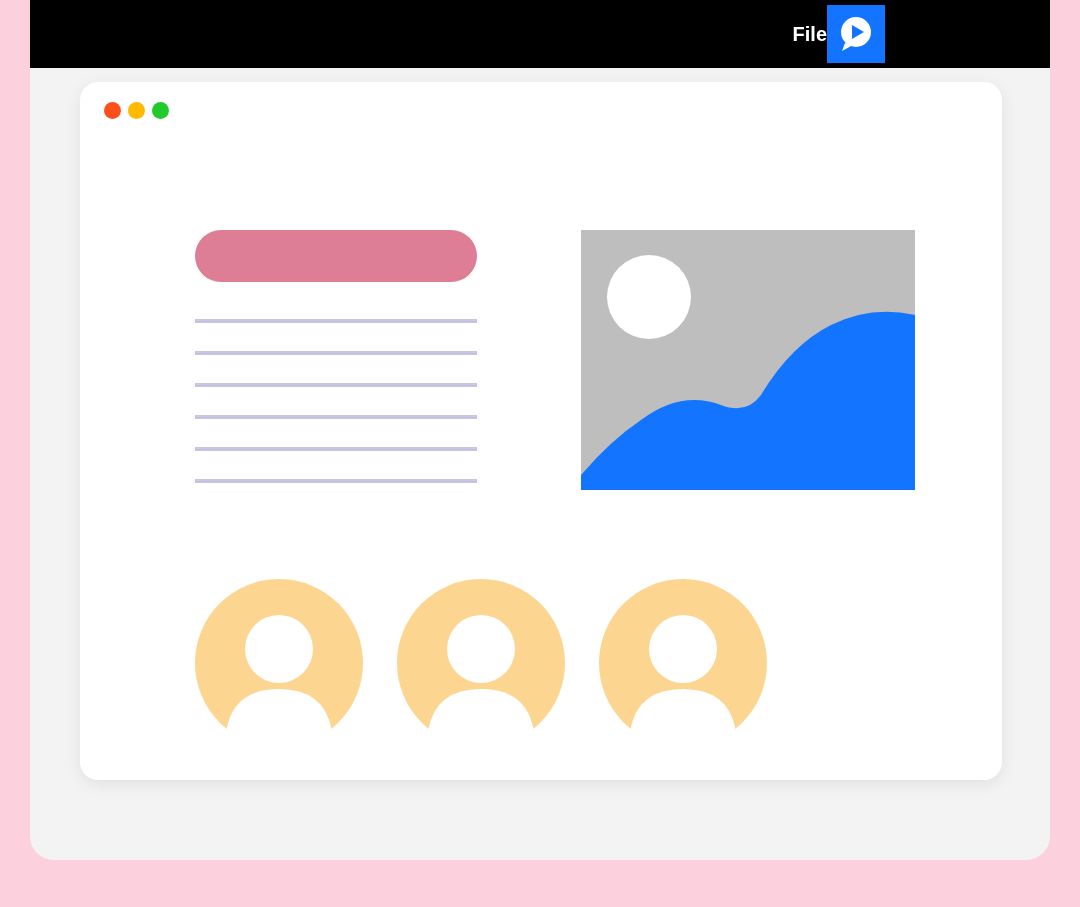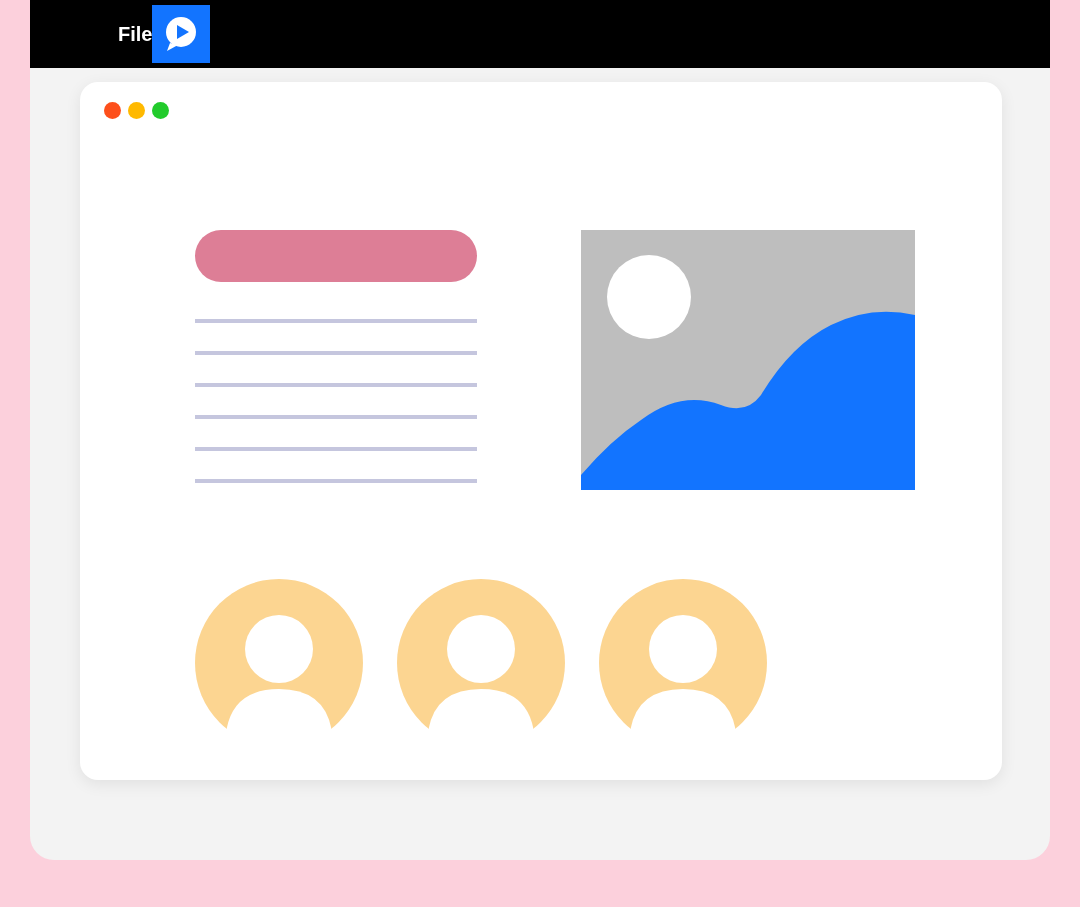--- a/index.html
+++ b/index.html
@@ -25,21 +25,21 @@
       background: #f3f3f3;
       border-radius: 0 0 24px 24px;
       overflow: hidden;
     }
     
     .titlebar {
       background: #000000;
       height: 68px;
       display: flex;
       align-items: center;
-      justify-content: flex-start;
+      justify-content: flex-end;
       padding: 0 25px 0 88px;
     }
     
     .menu-item {
       color: #ffffff;
       font-size: 20px;
       font-weight: 700;
       cursor: pointer;
     }
     

